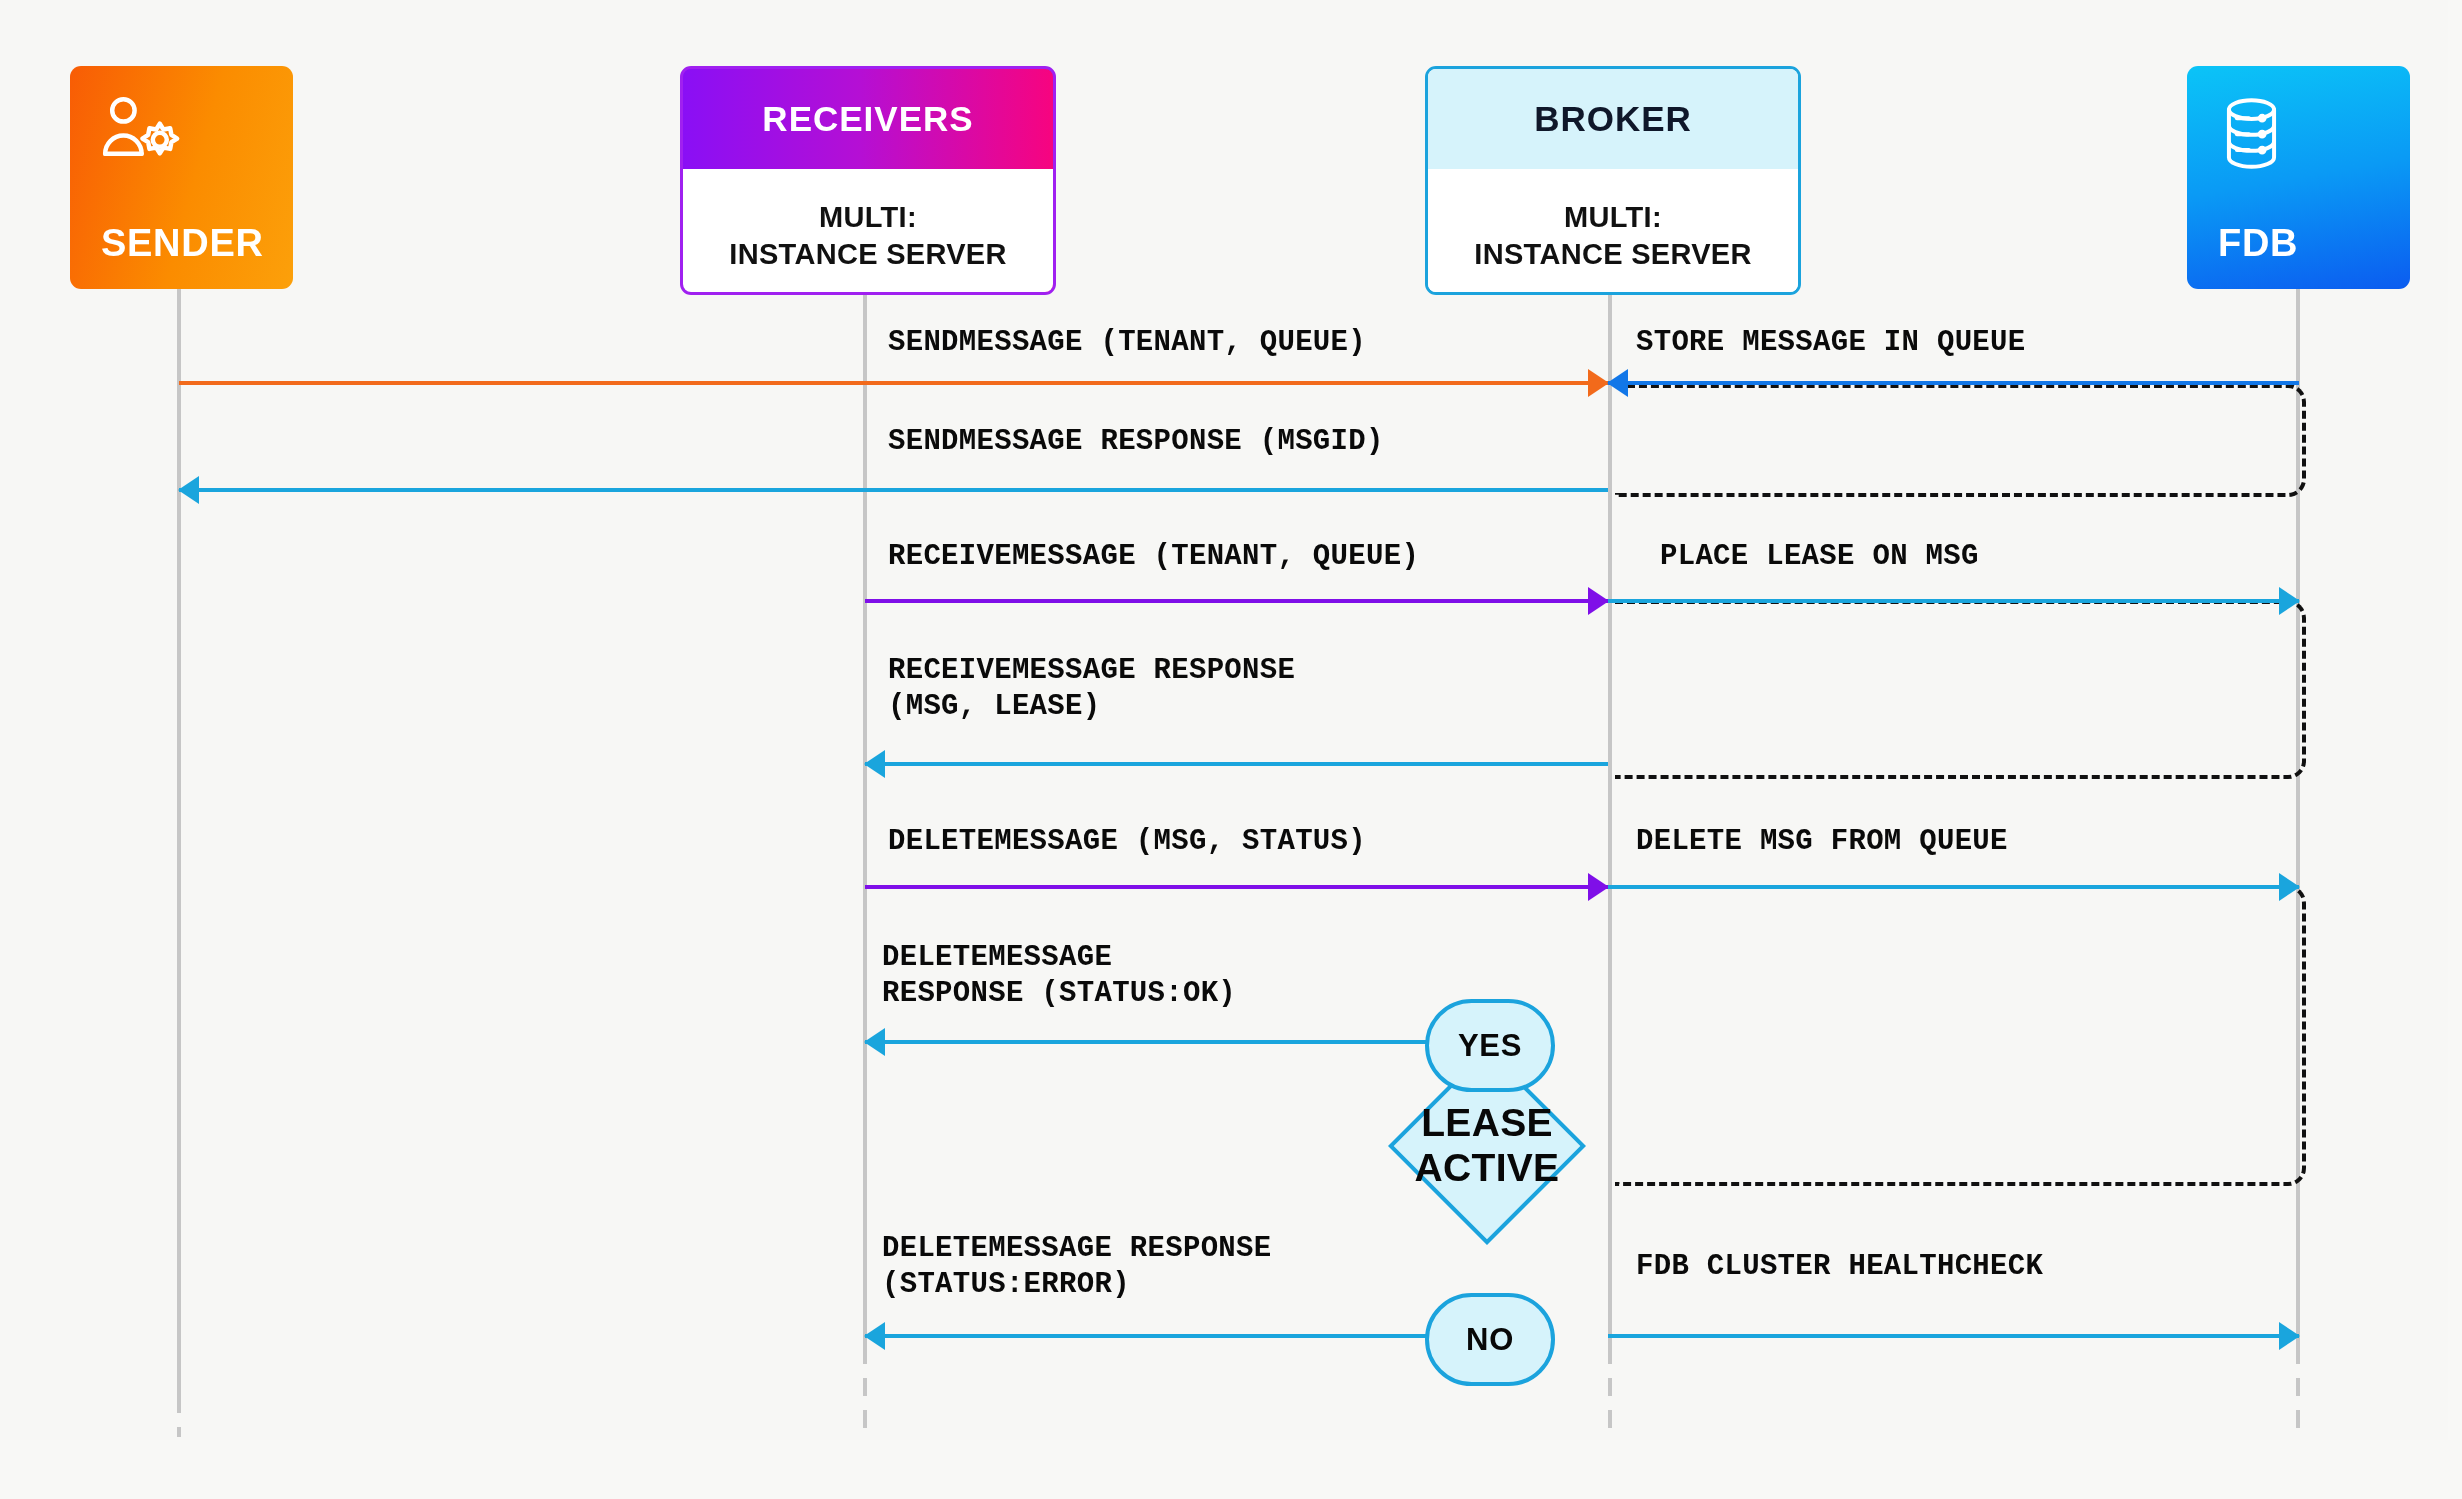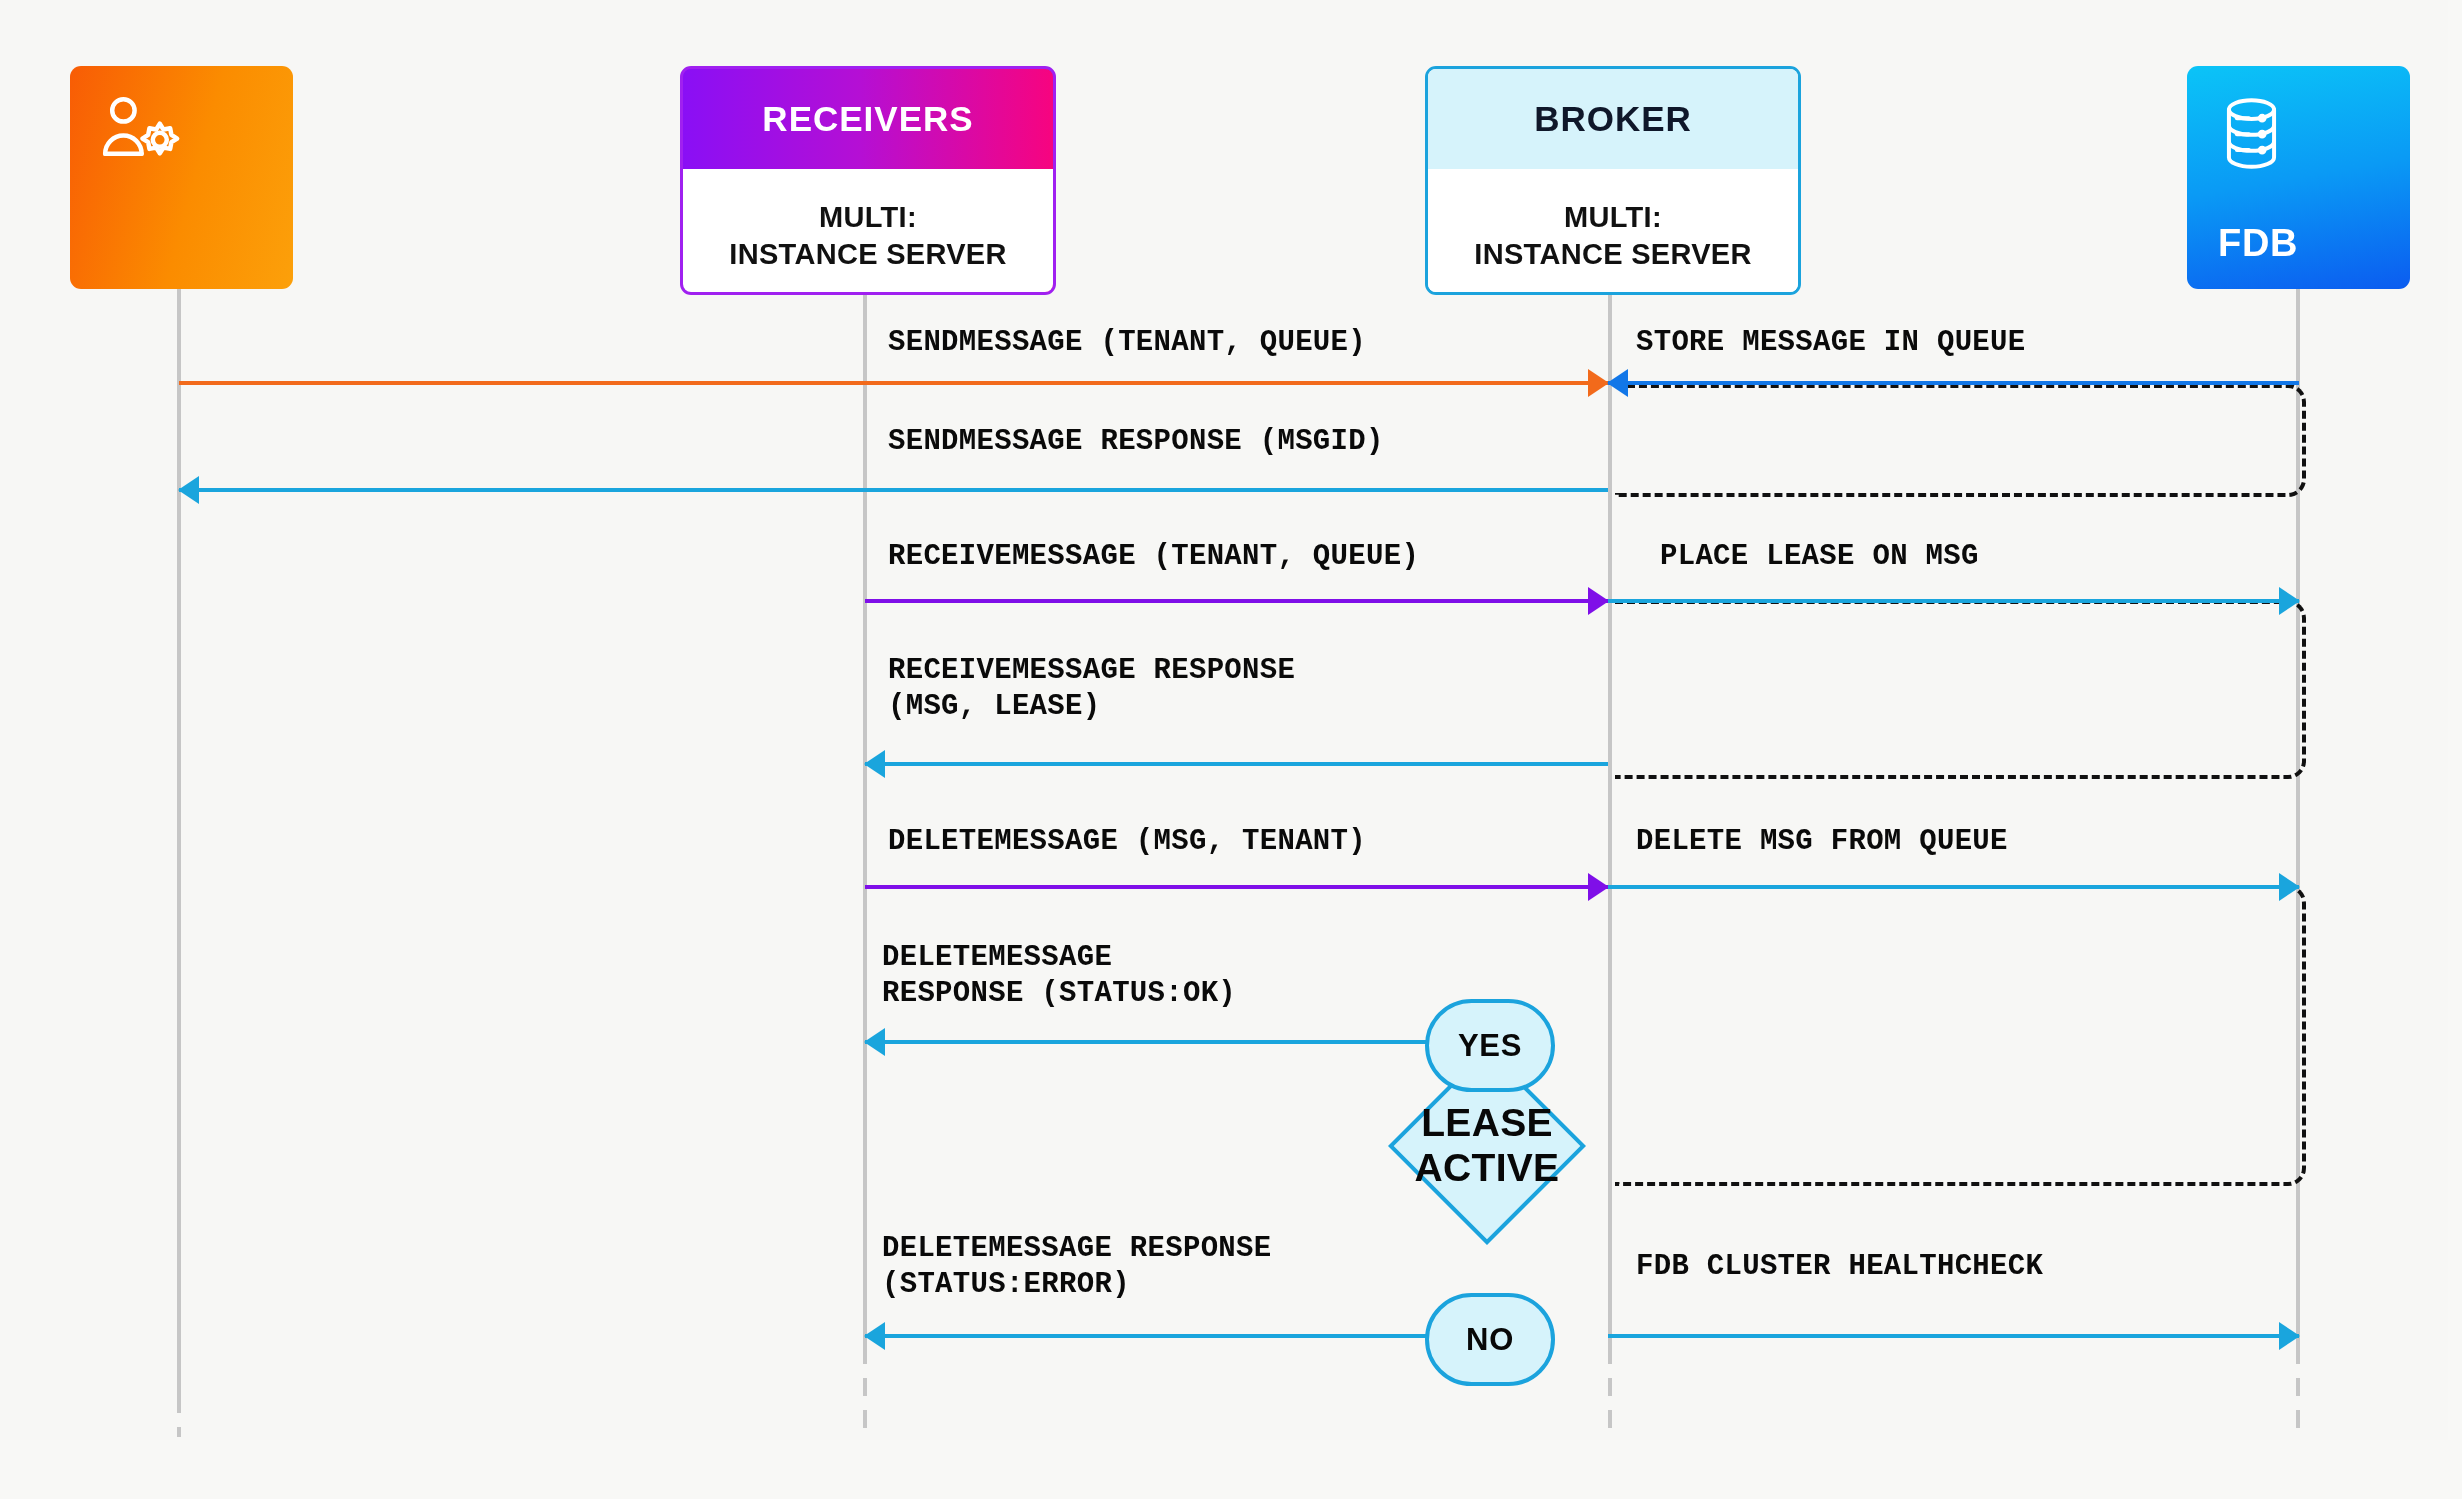--- a/index.html
+++ b/index.html
@@ -104,20 +104,21 @@
     <div id="a-sender" class="actor solid">
       <div class="icon">
         <svg width="84" height="70" viewBox="0 0 60 50" fill="none" stroke="#fff" stroke-width="3.2" stroke-linecap="round" stroke-linejoin="round">
           <circle cx="16" cy="11" r="8"></circle>
           <path d="M3 42a13 13 0 0 1 26 0"></path>
           <path d="M3 42h26"></path>
           <circle cx="42" cy="32" r="5"></circle>
           <path d="M42 20.5l2.6 4.1 4.8-.9 .9 4.8 4.1 2.6-4.1 2.6-.9 4.8-4.8-.9-2.6 4.1-2.6-4.1-4.8 .9-.9-4.8-4.1-2.6 4.1-2.6 .9-4.8 4.8 .9z"></path>
         </svg>
       </div>
+      <div class="solid-label">SENDER</div>
     </div>
 
     <div id="a-receivers" class="actor split">
       <div class="hdr">RECEIVERS</div>
       <div class="bdy">MULTI:<br>INSTANCE SERVER</div>
     </div>
 
     <div id="a-broker" class="actor split">
       <div class="hdr">BROKER</div>
       <div class="bdy">MULTI:<br>INSTANCE SERVER</div>
@@ -175,21 +176,21 @@
       <div class="head" style="border-left-color:#1aa5dd;"></div>
     </div>
 
     <div class="label" style="left:888px;top:653px;">RECEIVEMESSAGE RESPONSE
 (MSG, LEASE)</div>
     <div class="msg left" style="left:865px;top:762px;width:743px;">
       <div class="line" style="background:#1aa5dd;"></div>
       <div class="head" style="border-right-color:#1aa5dd;"></div>
     </div>
 
-    <div class="label" style="left:888px;top:824px;">DELETEMESSAGE (MSG, TENANT)</div>
+    <div class="label" style="left:888px;top:824px;">DELETEMESSAGE (MSG, STATUS)</div>
     <div class="msg right" style="left:865px;top:885px;width:743px;">
       <div class="line" style="background:#7f0fe8;"></div>
       <div class="head" style="border-left-color:#7f0fe8;"></div>
     </div>
 
     <div class="label" style="left:1636px;top:824px;">DELETE MSG FROM QUEUE</div>
     <div class="msg right" style="left:1608px;top:885px;width:691px;">
       <div class="line" style="background:#1aa5dd;"></div>
       <div class="head" style="border-left-color:#1aa5dd;"></div>
     </div>

